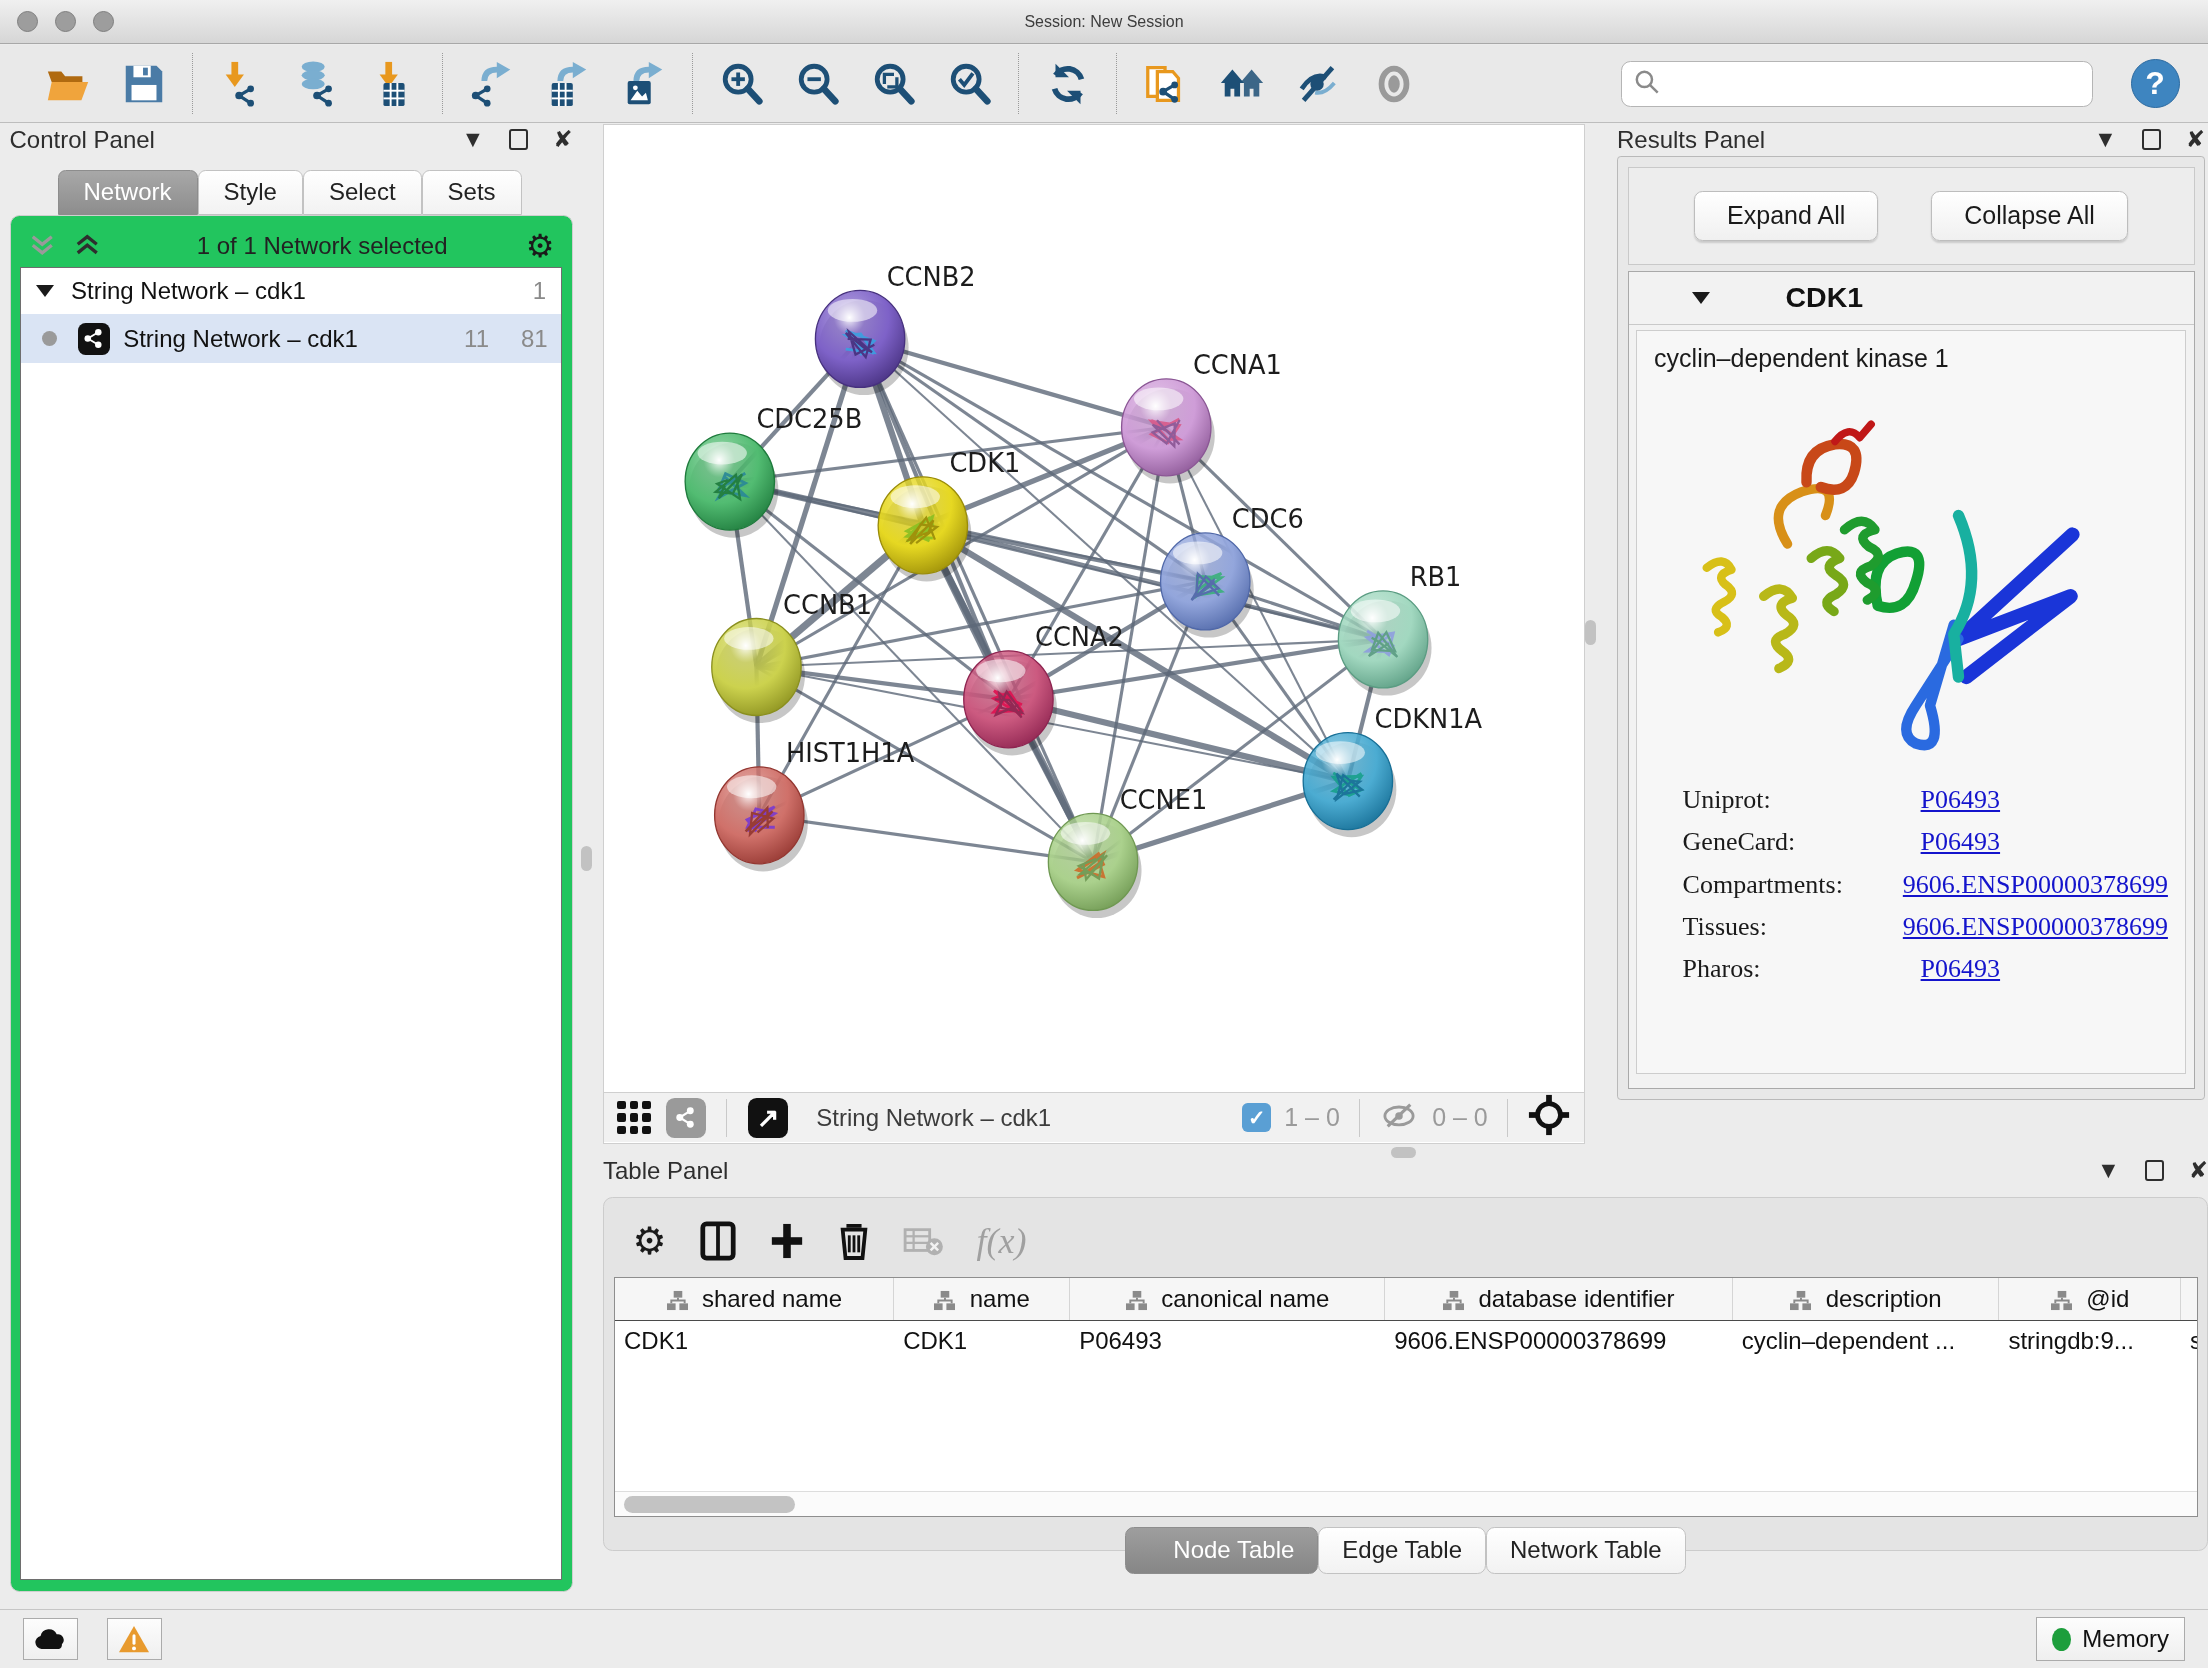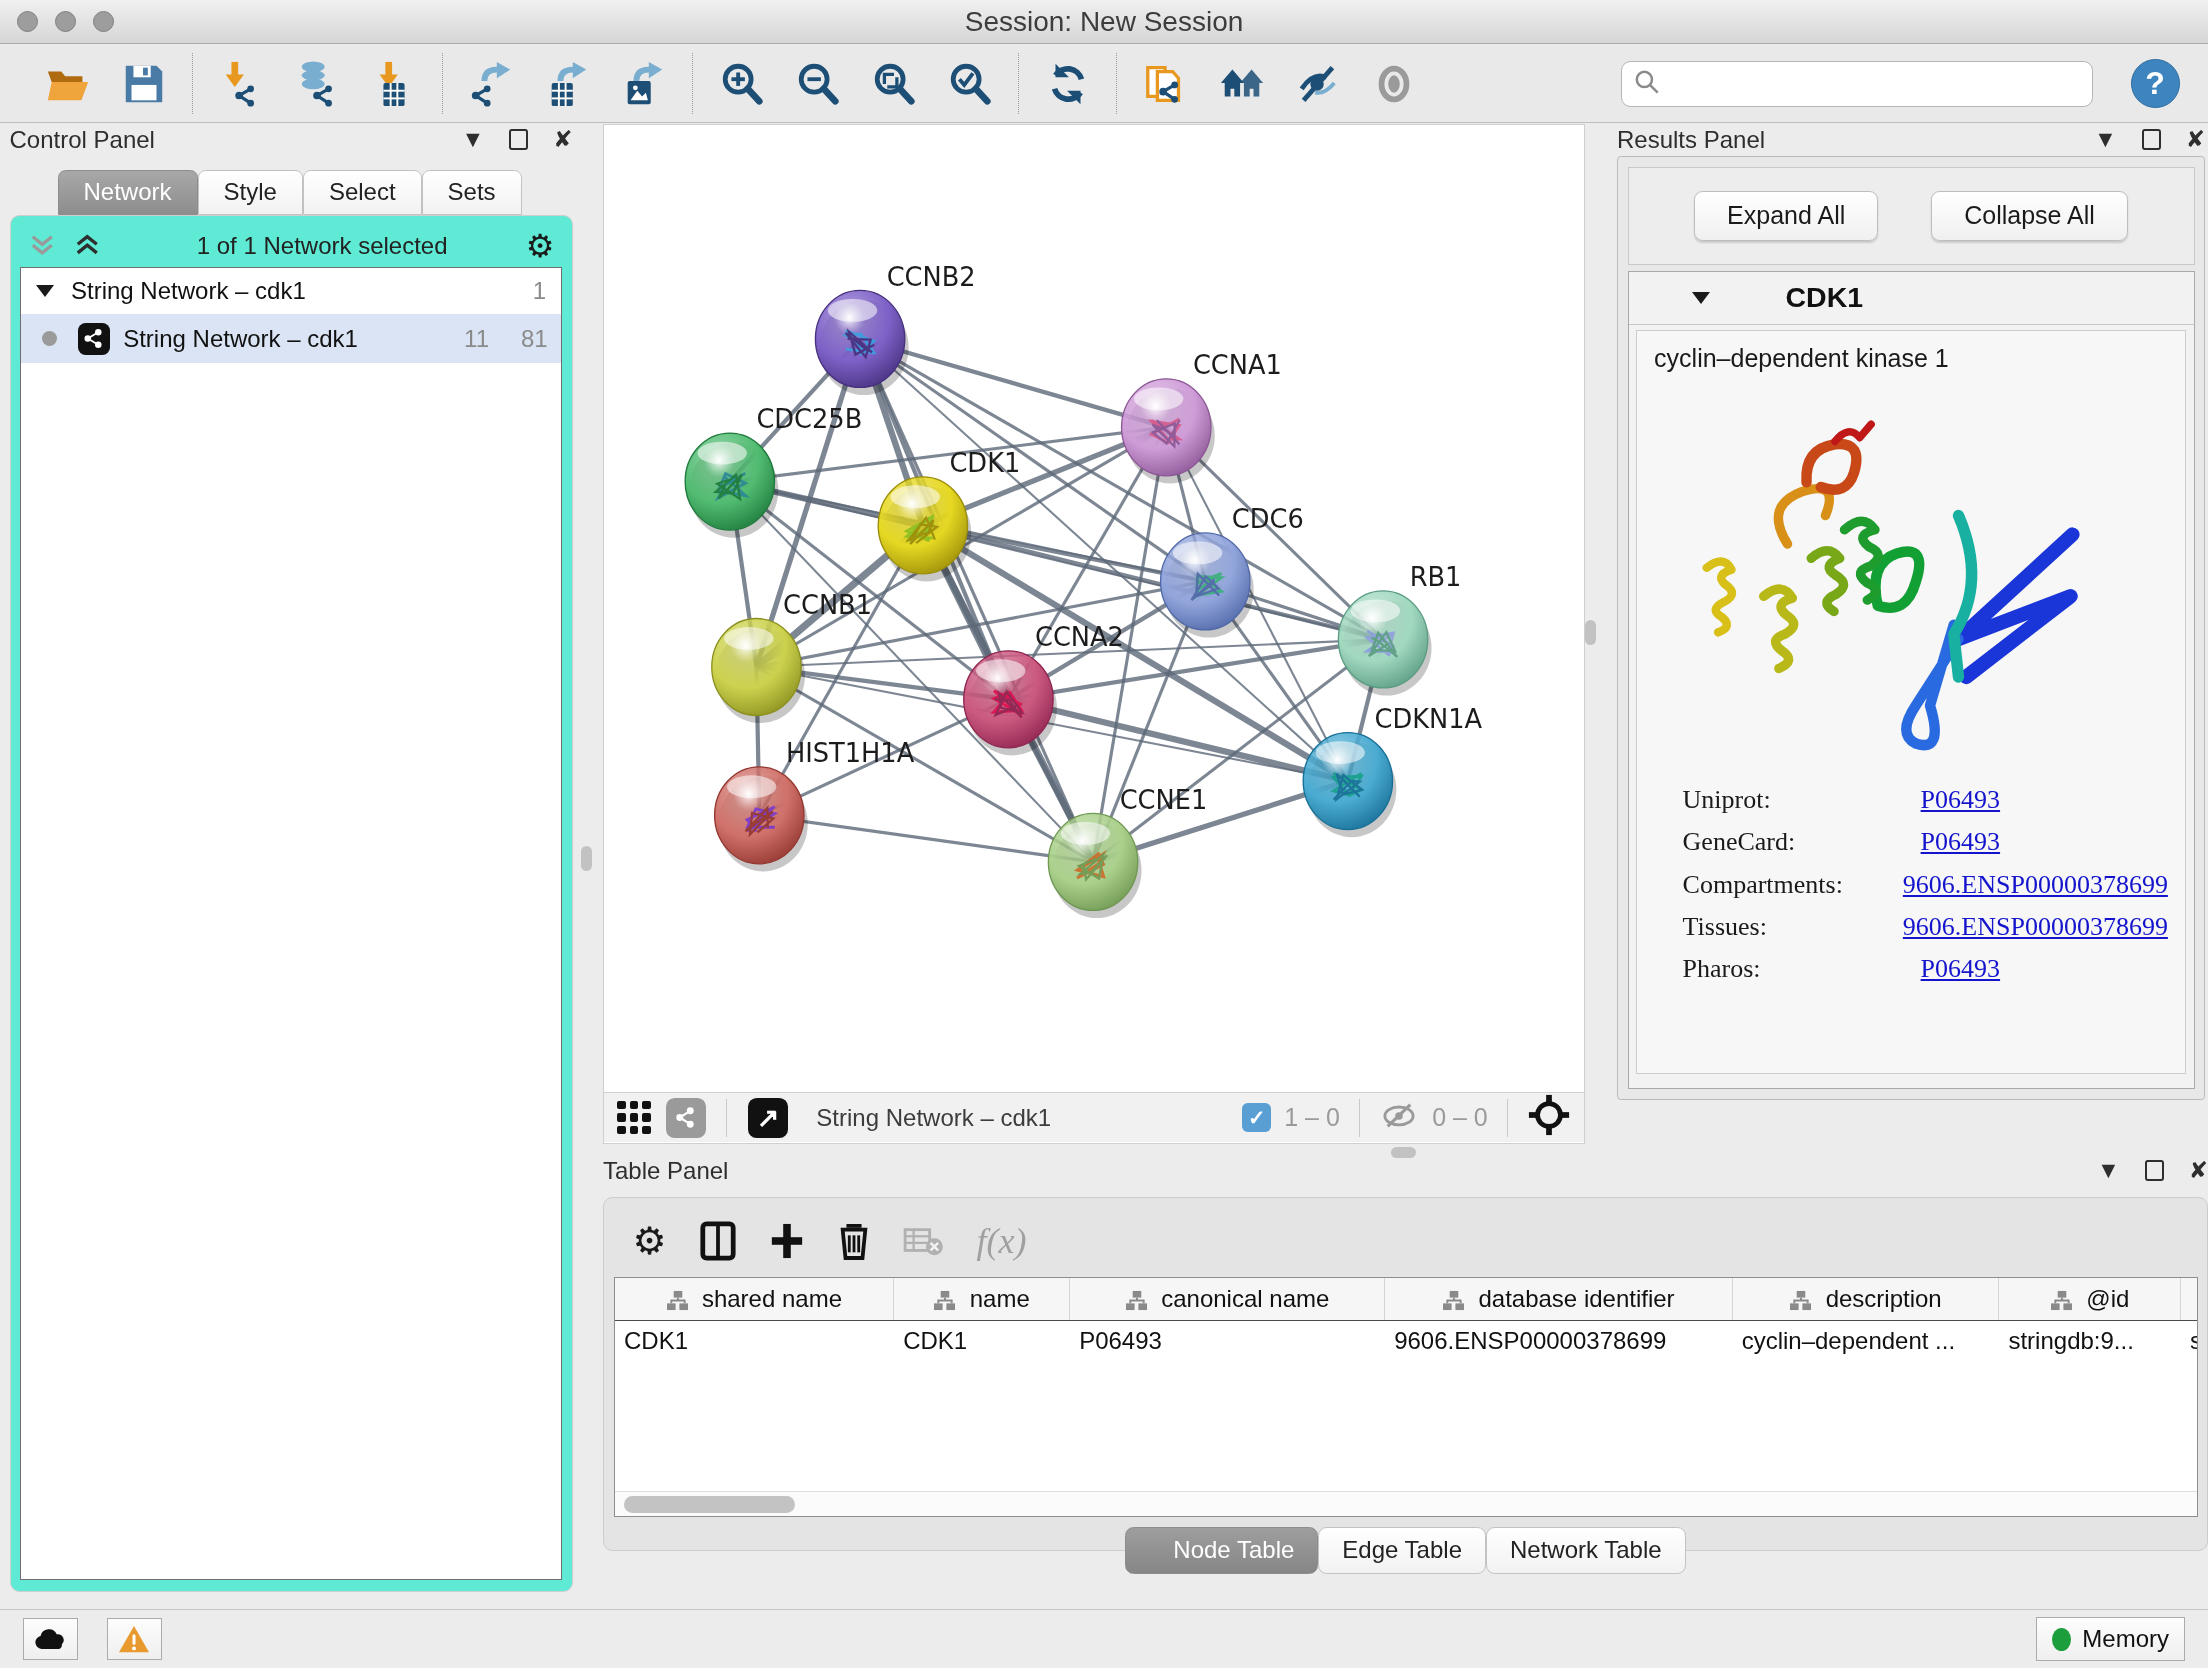--- a/index.html
+++ b/index.html
@@ -6,21 +6,21 @@
   html,body { width:2208px; height:1668px; overflow:hidden;
     font-family:"Liberation Sans", sans-serif; background:#ececec; }
   .app { position:relative; width:2208px; height:1668px; background:#ececec; }
 
   
   .titlebar { position:absolute; left:0; top:0; width:100%; height:44px;
     background:linear-gradient(#f0f0f0,#d6d6d6); border-bottom:1px solid #a8a8a8;
     display:flex; align-items:center; }
   .traffic { display:flex; gap:17px; margin-left:17px; }
   .traffic span { width:21px; height:21px; border-radius:50%; background:#9d9d9d; border:1px solid #7f7f7f; }
-  .win-title { position:absolute; left:0; right:0; text-align:center; font-size:28px; color:#3d3d3d; }
+  .win-title { position:absolute; left:0; right:0; text-align:center; font-size:16px; color:#3d3d3d; }
 
   
   .toolbar { position:absolute; left:0; top:45px; width:100%; height:78px;
     background:#e9e9e9; border-bottom:1px solid #bdbdbd; display:flex; align-items:center; padding:0 19px; }
   .tb-group { display:flex; align-items:center; gap:25px; padding:0 23px; }
   .tb-sep { width:0; height:61px; border-left:1.9px dotted #9a9a9a; }
   .tb-btn { width:51px; height:51px; display:flex; align-items:center; justify-content:center; cursor:pointer; }
   .tb-btn svg { width:48px; height:48px; }
   .search-wrap { margin-left:auto; display:flex; align-items:center; gap:38px; padding-right:9.5px; }
   .search-box { width:472px; height:46px; background:#fff; border:1.9px solid #b5b5b5; border-radius:9.5px;
@@ -34,21 +34,21 @@
   .panel-head .ph-icons { margin-left:auto; display:flex; gap:25px; align-items:center; color:#2e2e2e; }
   .ph-icons .ic { font-size:23px; cursor:pointer; }
   .ph-icons .sq { width:19px; height:21px; border:2.9px solid #2e2e2e; border-radius:2.9px; }
 
   
   .control-panel { position:absolute; left:9.5px; top:126px; width:563px; height:1457px; }
   .cp-tabs { display:flex; margin:7.6px 0 0 48px;text-align:center; }
   .tab-btn { font-size:24px; color:#222; background:linear-gradient(#fff,#f2f2f2); border:1px solid #c2c2c2;
     padding:7.6px 25px; border-radius:7.6px 7.6px 0 0; cursor:pointer; }
   .tab-btn.active { background:linear-gradient(#a8a8a8,#8d8d8d); color:#fff; border-color:#8d8d8d; }
-  .cp-body { margin-top:0; background:#5eead4; border:1px solid #cfcfcf; border-radius:9.5px; height:1377px; padding:9.5px; }
+  .cp-body { margin-top:0; background:#22c55e; border:1px solid #cfcfcf; border-radius:9.5px; height:1377px; padding:9.5px; }
   .cp-toolrow { display:flex; align-items:center; height:42px; padding:0 7.6px; }
   .cp-toolrow .chev { margin-right:17px; cursor:pointer; }
   .cp-status { flex:1; text-align:center; font-size:24px; color:#222; }
   .gear { font-size:32px; color:#1a1a1a; cursor:pointer; }
   .net-list { background:#fff; border:1.9px solid #6e6e6e; height:1313px; overflow:hidden; }
   .net-row1 { display:flex; align-items:center; height:46px; padding:0 15px; font-size:24px; color:#111; }
   .net-row1 .count { margin-left:auto; color:#8a8a8a; }
   .net-row2 { display:flex; align-items:center; height:49px; padding:0 13.3px; background:#dae4f4; font-size:24px; color:#111; }
   .net-row2 .dot { width:15px; height:15px; border-radius:50%; background:#9a9a9a; margin:0 21px 0 7.6px; }
   .share-badge { width:32px; height:32px; border-radius:7.6px; background:#111; display:flex; align-items:center;

